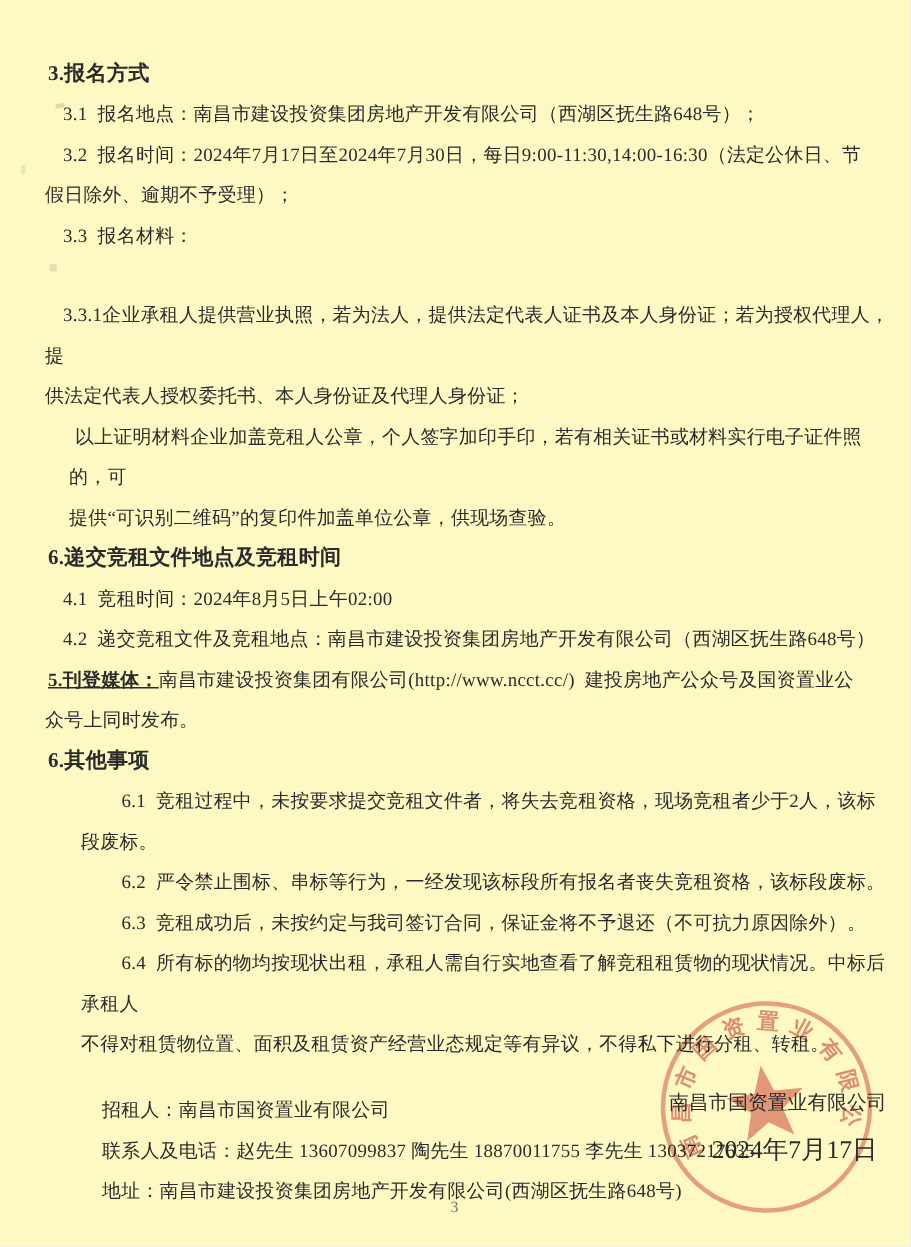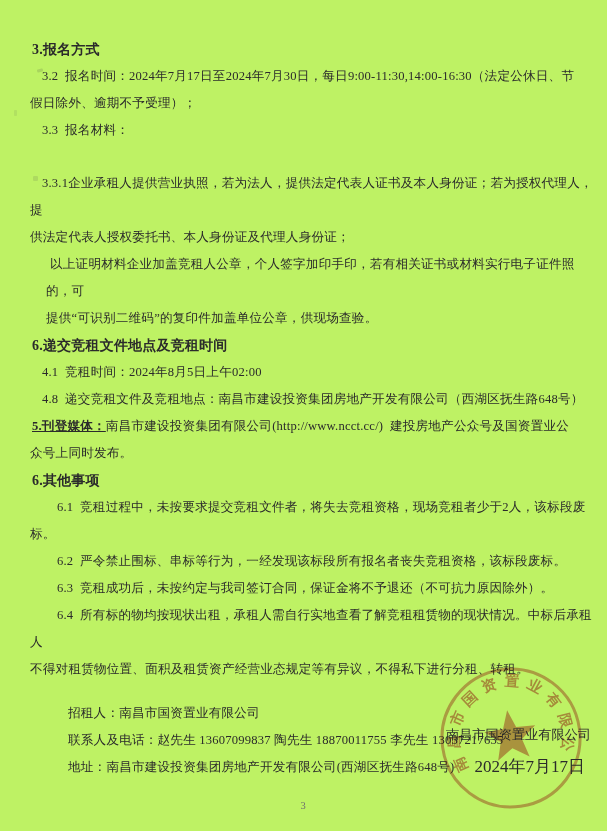--- a/index.html
+++ b/index.html
@@ -1,19 +1,19 @@
 <!DOCTYPE html>
 <html><head>
 <meta charset="utf-8">
 <style>
   html,body{margin:0;padding:0;background:#e8e8e8;}
   .page{
     position:relative;
     width:607px;height:831px;
-    background:#bef264;
+    background:#fef9c3;
     font-family:"Liberation Serif","DejaVu Serif",serif;
     color:#2b2b2b;
     overflow:hidden;
     box-sizing:border-box;
   }
   .doc{
     position:absolute;
     left:0;top:36px;
     width:607px;
     padding:0 12px 0 30px;
@@ -27,21 +27,21 @@
     white-space:pre-wrap;
   }
   p.h{
     font-weight:700;
     font-size:14px;
     text-indent:2px;
   }
   p.item{ text-indent:12px; }
   p.sub{ text-indent:12px;margin-top:26px; }
   p.note{ margin-left:16px; text-indent:4px; }
-  p.item6{ text-indent:27px; }
+  p.item6{ text-indent:27px;margin-left:24px; }
   p.media{ text-indent:2px; }
   p.media .b{ font-weight:700;text-decoration:underline; }
   p.contact{ margin-left:38px; }
   p.contact-first{ margin-top:17px; }
 
   .sig{
     position:absolute;
     top:726px;
     right:16px;
     text-align:right;
@@ -98,30 +98,31 @@
   .a2{ left:33px; top:176px; width:5px; height:5px; opacity:.8; }
   .a3{ left:14px; top:110px; width:3px; height:6px; opacity:.55; }
 </style>
 </head>
 <body>
 
 <div class="page">
 
   <div class="doc">
     <p class="h">3.报名方式</p>
+    <p class="item">3.1  报名地点：南昌市建设投资集团房地产开发有限公司（西湖区抚生路648号）；</p>
     <p class="item">3.2  报名时间：2024年7月17日至2024年7月30日，每日9:00-11:30,14:00-16:30（法定公休日、节
 假日除外、逾期不予受理）；</p>
     <p class="item">3.3  报名材料：</p>
     <p class="sub">3.3.1企业承租人提供营业执照，若为法人，提供法定代表人证书及本人身份证；若为授权代理人，提
 供法定代表人授权委托书、本人身份证及代理人身份证；</p>
     <p class="note">以上证明材料企业加盖竞租人公章，个人签字加印手印，若有相关证书或材料实行电子证件照的，可
 提供“可识别二维码”的复印件加盖单位公章，供现场查验。</p>
     <p class="h">6.递交竞租文件地点及竞租时间</p>
     <p class="item">4.1  竞租时间：2024年8月5日上午02:00</p>
-    <p class="item">4.8  递交竞租文件及竞租地点：南昌市建设投资集团房地产开发有限公司（西湖区抚生路648号）</p>
+    <p class="item">4.2  递交竞租文件及竞租地点：南昌市建设投资集团房地产开发有限公司（西湖区抚生路648号）</p>
     <p class="media"><span class="b">5.刊登媒体：</span><span>南昌市建设投资集团有限公司(http://www.ncct.cc/)  建投房地产公众号及国资置业公
 众号上同时发布。</span></p>
     <p class="h">6.其他事项</p>
     <p class="item6">6.1  竞租过程中，未按要求提交竞租文件者，将失去竞租资格，现场竞租者少于2人，该标段废标。</p>
     <p class="item6">6.2  严令禁止围标、串标等行为，一经发现该标段所有报名者丧失竞租资格，该标段废标。</p>
     <p class="item6">6.3  竞租成功后，未按约定与我司签订合同，保证金将不予退还（不可抗力原因除外）。</p>
     <p class="item6">6.4  所有标的物均按现状出租，承租人需自行实地查看了解竞租租赁物的现状情况。中标后承租人
 不得对租赁物位置、面积及租赁资产经营业态规定等有异议，不得私下进行分租、转租。</p>
 
     <p class="contact contact-first">招租人：南昌市国资置业有限公司</p>

